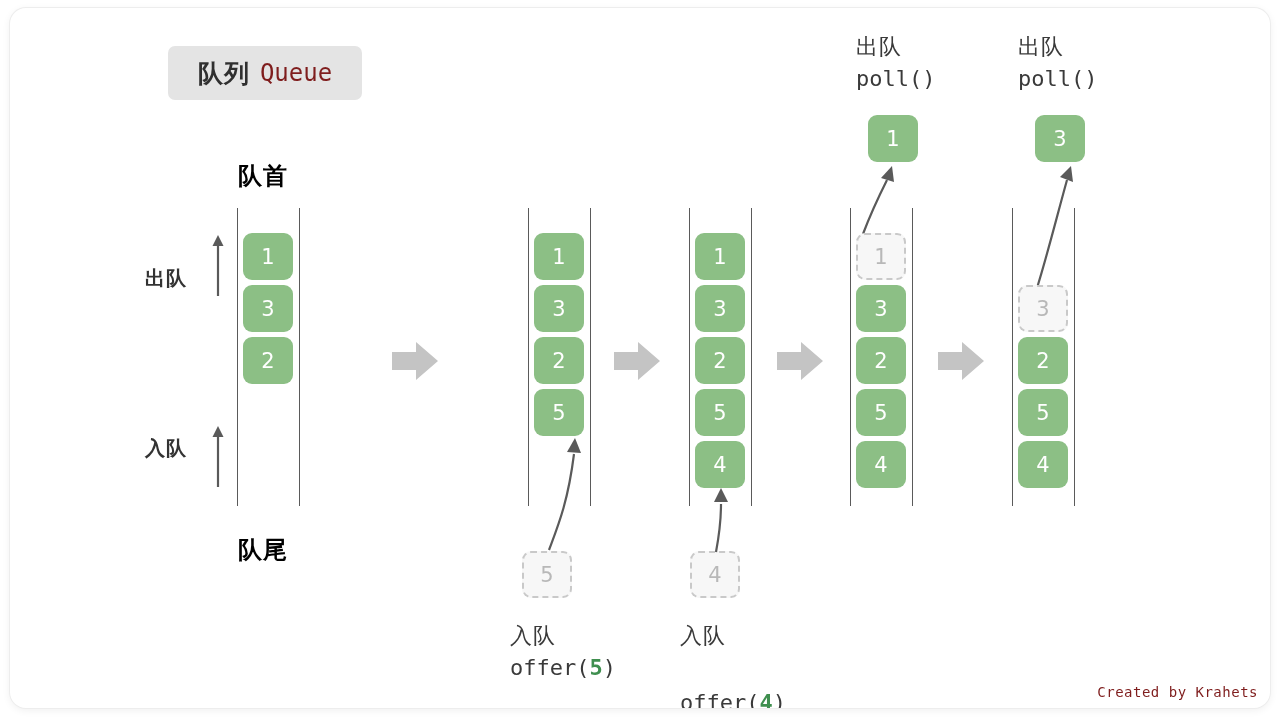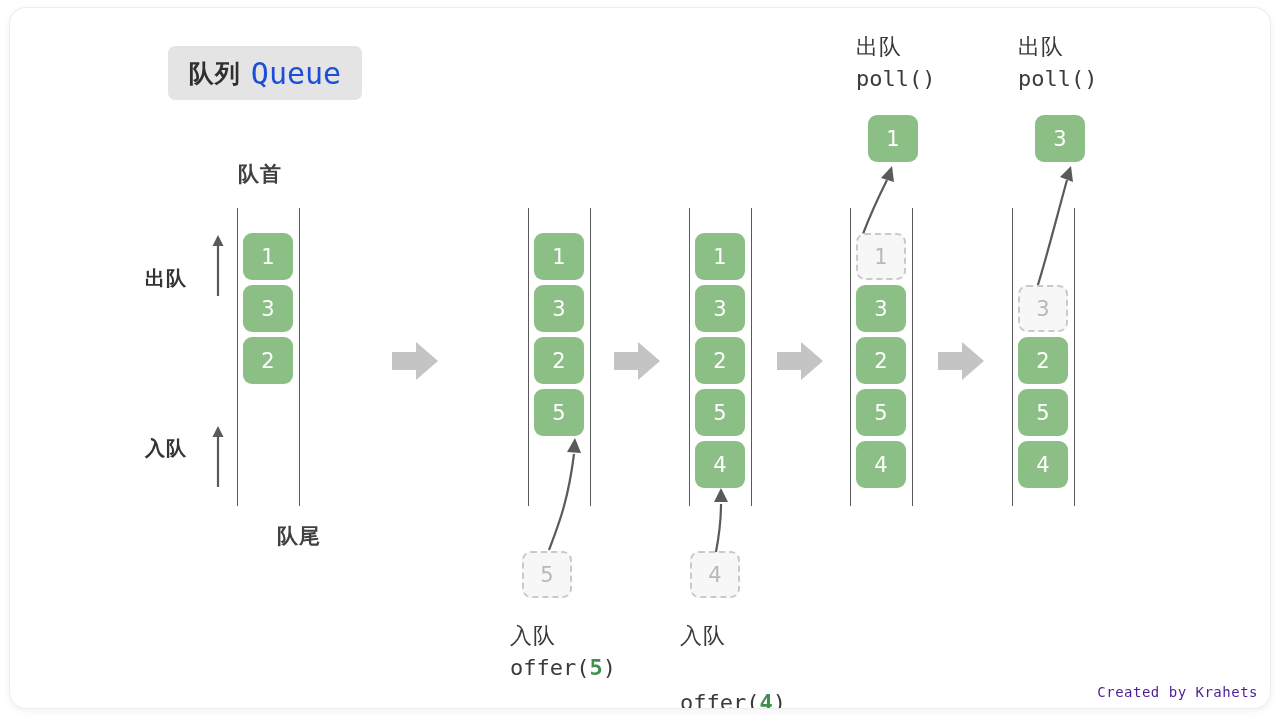--- a/index.html
+++ b/index.html
@@ -48,32 +48,32 @@
   }
   #title-badge .cn {
     font-family: "Liberation Sans", sans-serif;
     font-weight: bold;
     font-size: 25px;
     color: #2f2f2f;
     letter-spacing: 1px;
   }
   #title-badge .en {
     font-family: "DejaVu Sans Mono", monospace;
-    font-size: 30px;
-    color: #1d4ed8;
+    font-size: 24px;
+    color: #7f1d1d;
   }
 
   
   .abs { position: absolute; white-space: nowrap; }
 
   .hdr-cn {
     font-family: "Liberation Sans", sans-serif;
     font-weight: bold;
-    font-size: 21px;
-    color: #404040;
+    font-size: 24px;
+    color: #000000;
     letter-spacing: 1px;
   }
   .side-cn {
     font-family: "Liberation Sans", sans-serif;
     font-weight: bold;
     font-size: 20px;
     color: #333333;
     letter-spacing: 1px;
   }
   .op-cn {
@@ -130,37 +130,37 @@
   
   .curve { position: absolute; overflow: visible; }
 
   
   #credit {
     position: absolute;
     right: 22px;
     bottom: 20px;
     font-family: "DejaVu Sans Mono", monospace;
     font-size: 14px;
-    color: #4c1d95;
+    color: #7f1d1d;
     letter-spacing: 0.5px;
   }
 </style>
 </head>
 <body>
 
 <div id="card">
 <div id="stage">
 
   <div id="title-badge">
     <span class="cn">队列</span>
     <span class="en">Queue</span>
   </div>
 
   <div class="abs hdr-cn" style="left:238px; top:160px;">队首</div>
-  <div class="abs hdr-cn" style="left:238px; top:522px;margin-left:39px;">队尾</div>
+  <div class="abs hdr-cn" style="left:238px; top:534px;">队尾</div>
 
   <div class="abs side-cn" style="left:145px; top:265px;">出队</div>
   <svg class="dir-arrow" style="left:208px; top:234px;" width="20" height="62">
     <line x1="10" y1="62" x2="10" y2="10" stroke="#5a5a5a" stroke-width="2.2"></line>
     <polygon points="10,1 4.5,12 15.5,12" fill="#5a5a5a"></polygon>
   </svg>
 
   <div class="abs side-cn" style="left:145px; top:435px;">入队</div>
   <svg class="dir-arrow" style="left:208px; top:425px;" width="20" height="62">
     <line x1="10" y1="62" x2="10" y2="10" stroke="#5a5a5a" stroke-width="2.2"></line>

